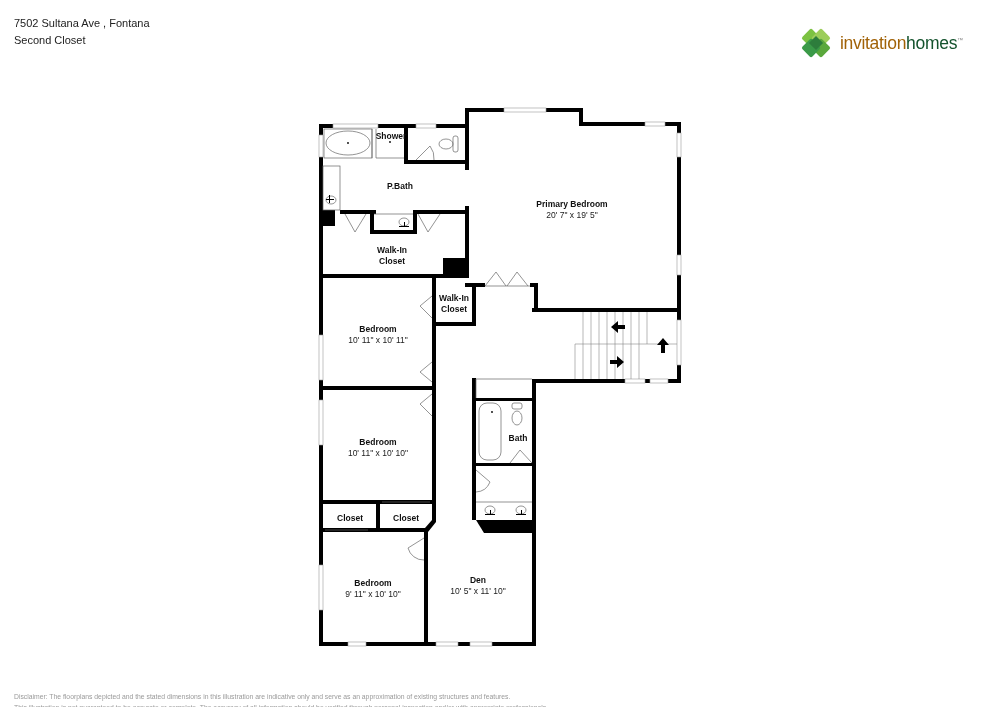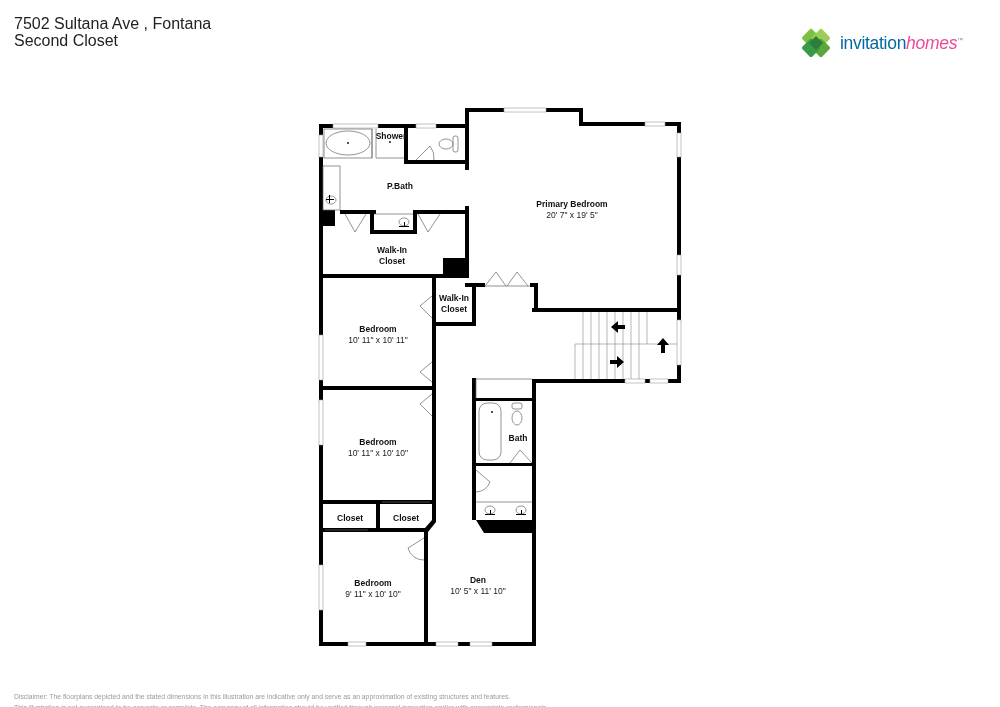--- a/index.html
+++ b/index.html
@@ -1,21 +1,21 @@
 <!DOCTYPE html>
 <html><head>
 <meta charset="utf-8">
 <style>
   html, body { margin:0; padding:0; background:#ffffff; }
   body { width:1000px; height:707px; position:relative; overflow:hidden; font-family:"Liberation Sans", sans-serif; }
-  .header { position:absolute; left:14px; top:15px; color:#222; font-size:16px; line-height:17px; }
+  .header { position:absolute; left:14px; top:15px; color:#222; font-size:11px; line-height:17px; }
   .logo { position:absolute; left:798px; top:25px; display:flex; align-items:center; }
   .logo-text { font-size:17.5px; letter-spacing:-0.3px; margin-left:6px; }
-  .logo-text .w1 { color:#0369a1; }
-  .logo-text .w2 { color:#ec4899;font-style:italic; }
+  .logo-text .w1 { color:#a16207; }
+  .logo-text .w2 { color:#14532d; }
   .logo-text sup { font-size:6px; color:#888; }
   .plan { position:absolute; left:0; top:0; }
   .room-label { font-family:"Liberation Sans", sans-serif; font-weight:bold; font-size:8.5px; fill:#111; }
   .room-dim { font-family:"Liberation Sans", sans-serif; font-size:8.5px; fill:#222; }
   .disclaimer { position:absolute; left:14px; top:691px; font-size:6.8px; color:#9a9a9a; line-height:11px; white-space:nowrap; }
 </style>
 </head>
 <body>
 
 <div class="header">

